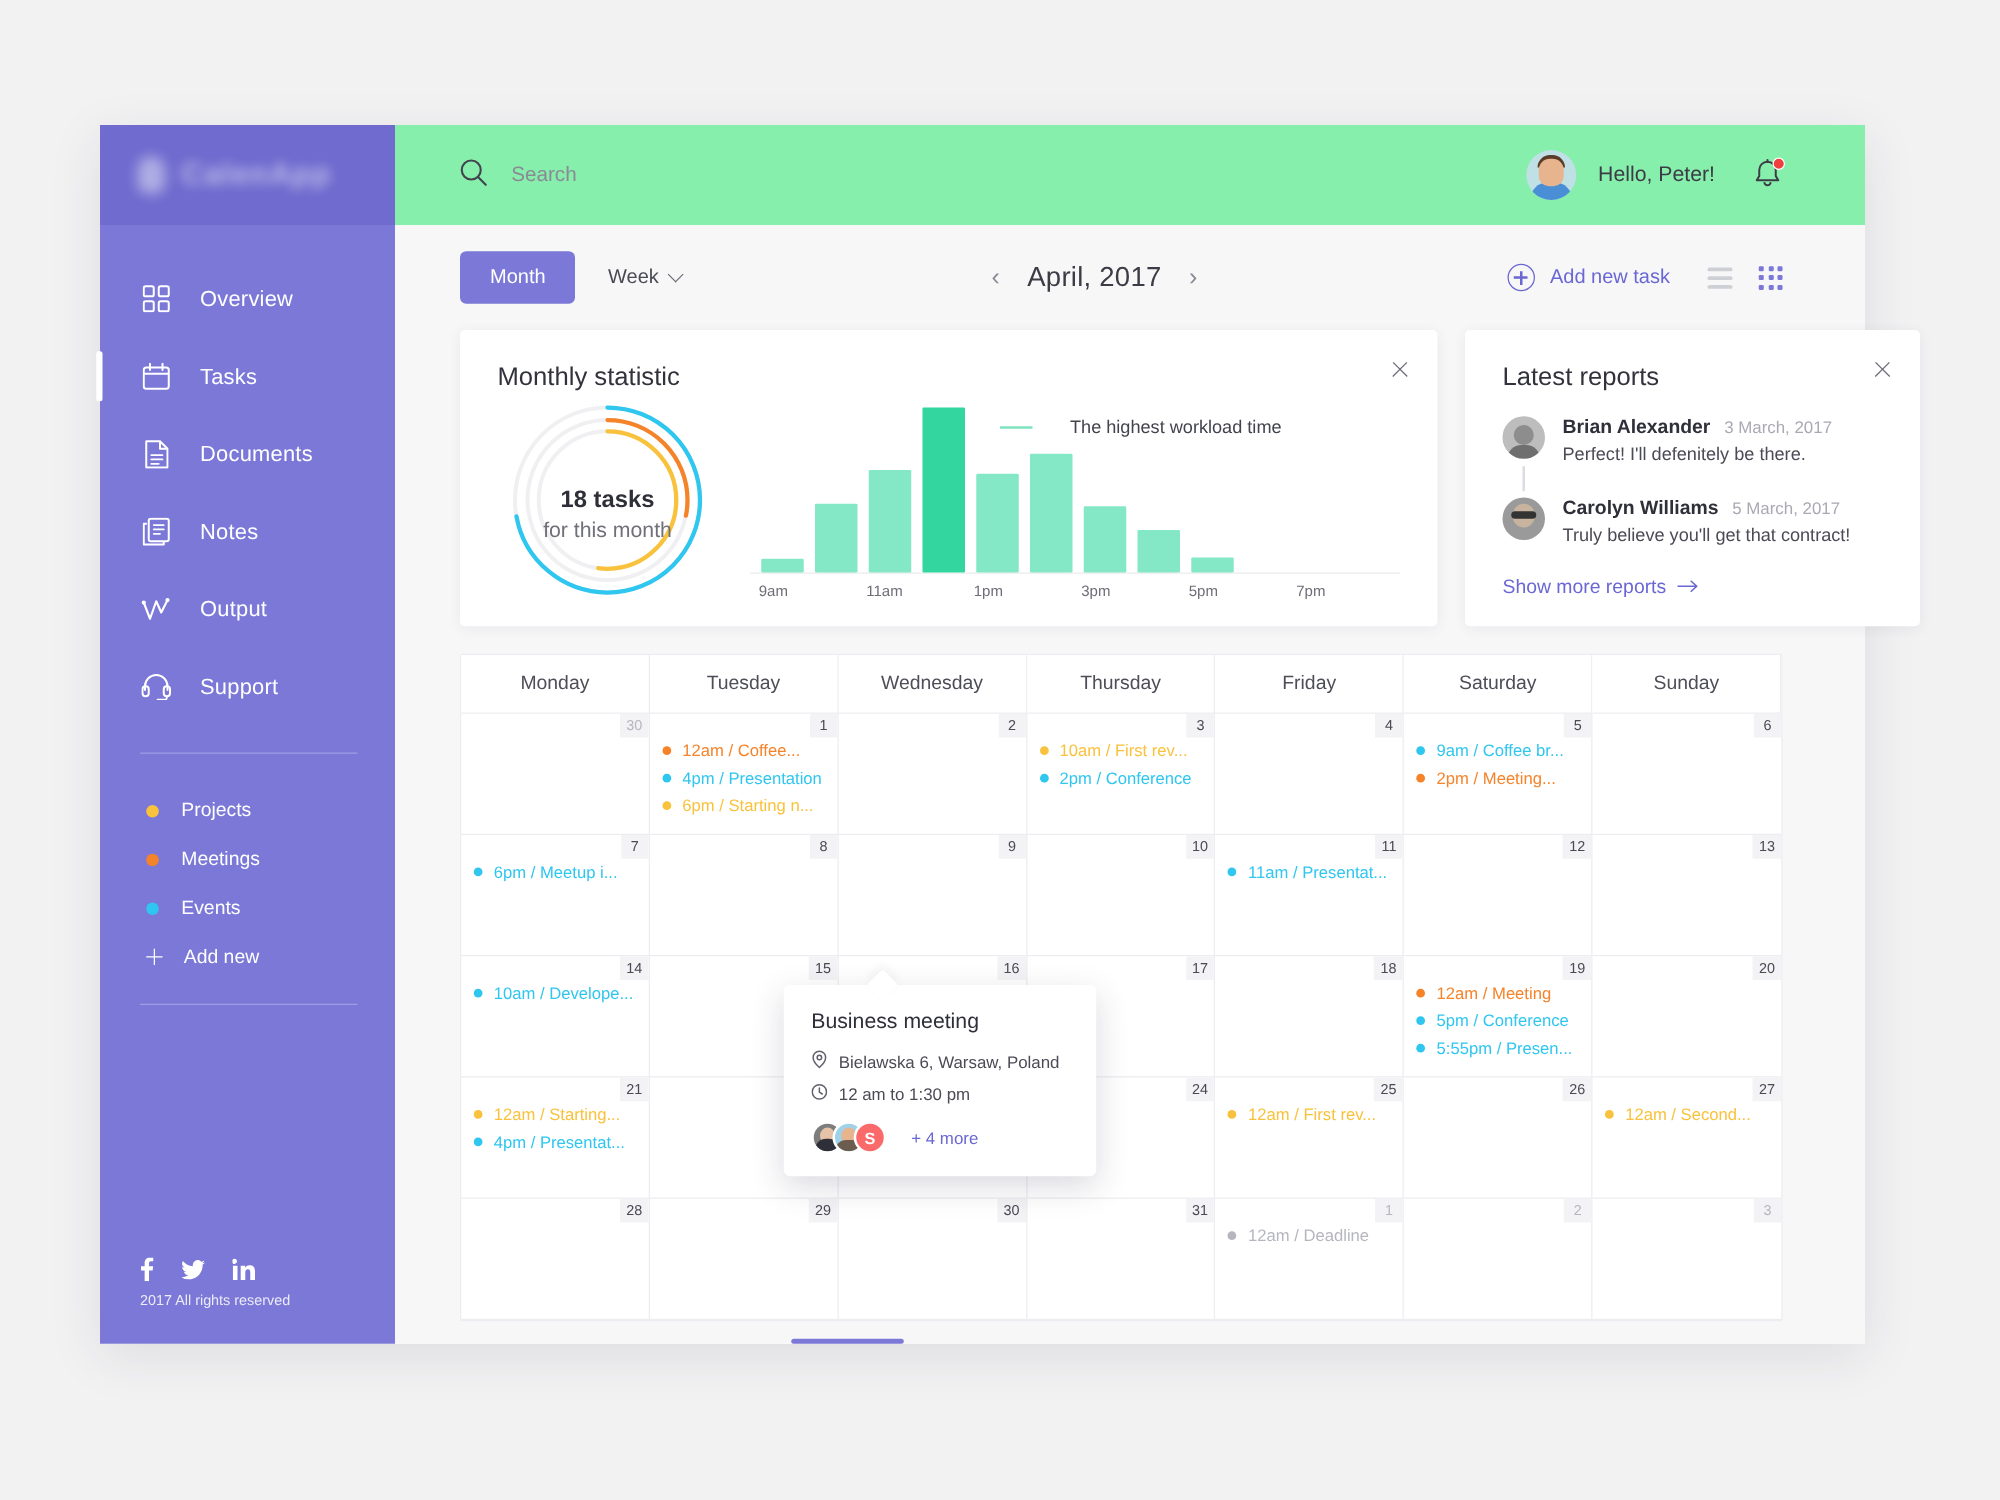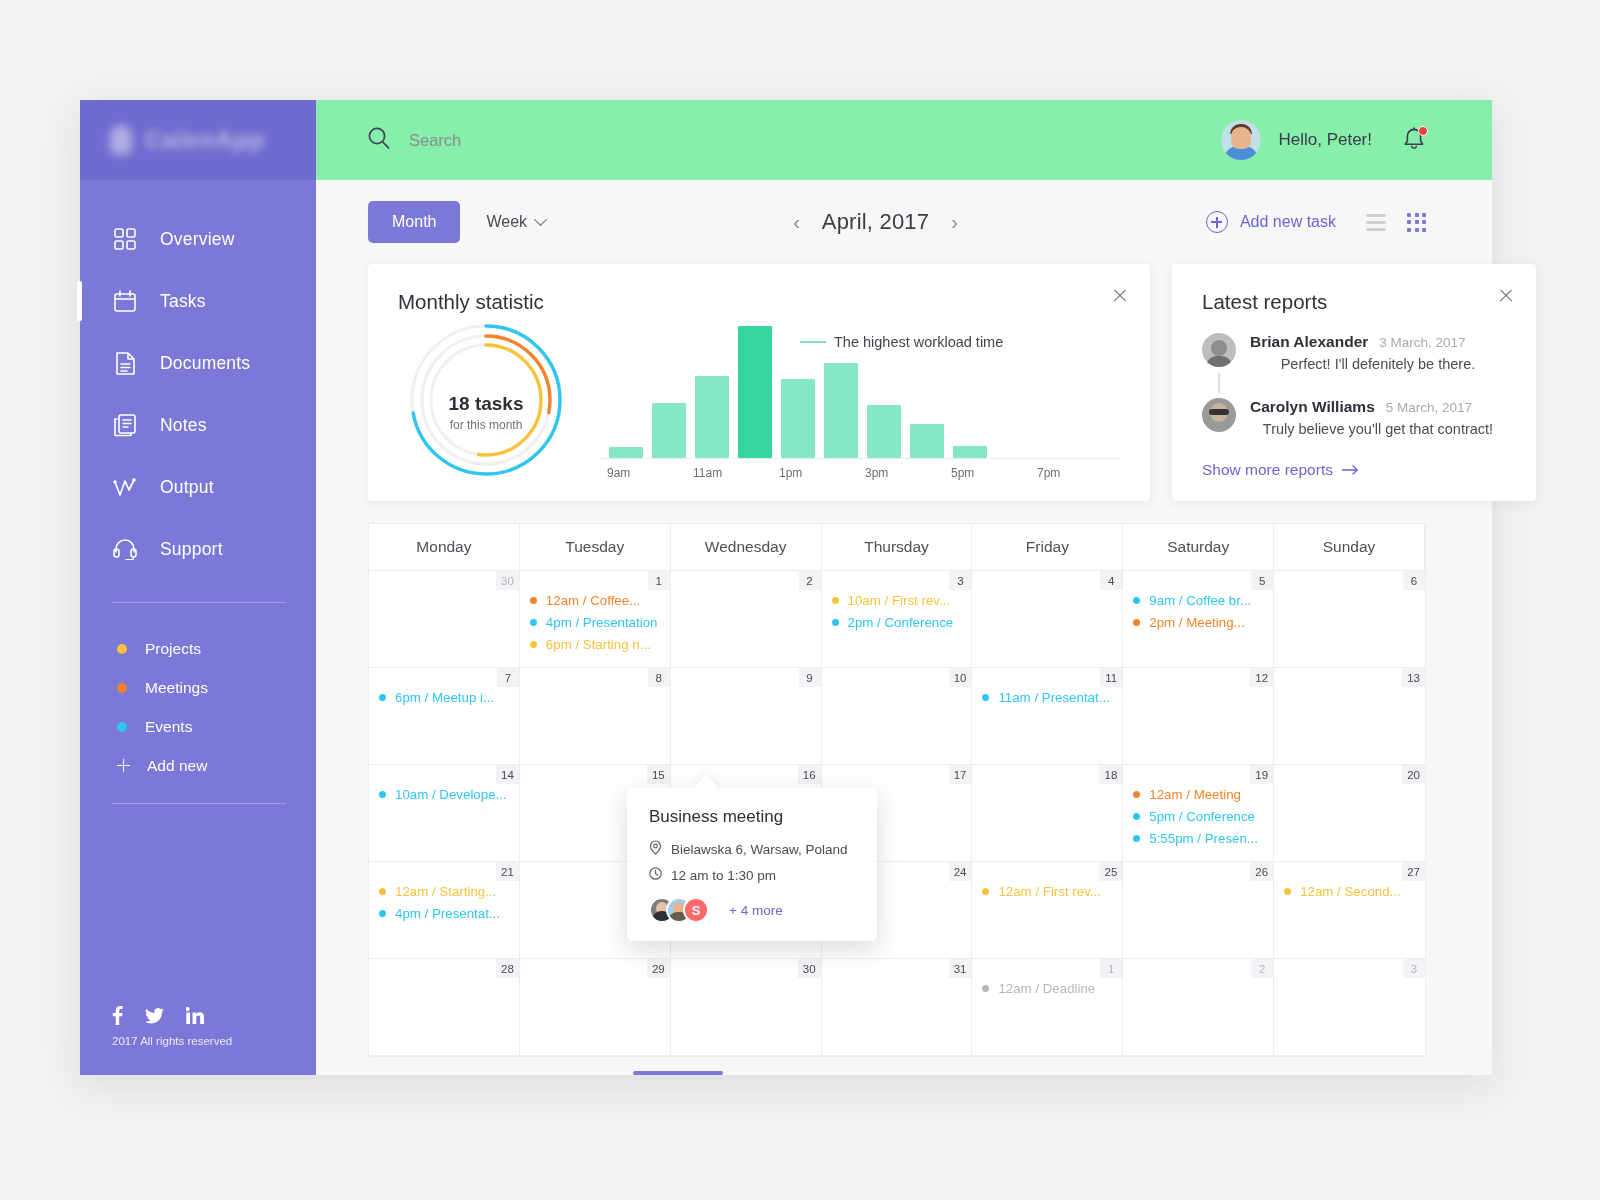--- a/index.html
+++ b/index.html
@@ -153,45 +153,45 @@
   }
   .card-x::before{transform:rotate(45deg);}
   .card-x::after{transform:rotate(-45deg);}
 
   .stat-body{display:flex;align-items:flex-start;margin-top:6px;}
   .donut{width:160px;height:160px;position:relative;flex:none;margin-left:8px;}
   .donut-center{
     position:absolute;left:0;right:0;top:50%;transform:translateY(-50%);text-align:center;margin-top:12px;
   }
   .donut-big{font-size:19px;font-weight:700;color:#2f2f3a;}
-  .donut-sub{font-size:12px;color:#707079;margin-top:3px;}
+  .donut-sub{font-size:17px;color:#707079;margin-top:3px;}
 
   .barchart{flex:1;margin-left:34px;position:relative;padding-top:6px;}
   .legend{
-    position:absolute;left:200px;top:14px;display:flex;align-items:center;gap:8px;justify-content:flex-end;
+    position:absolute;left:200px;top:14px;display:flex;align-items:center;gap:30px;justify-content:flex-end;
   }
   .legend-line{width:26px;height:2px;background:#7fe3c0;display:block;}
   .legend-txt{font-size:14.5px;color:#43434e;white-space:nowrap;}
   .bars{height:132px;display:flex;align-items:flex-end;gap:0;padding-left:4px;}
   .bar-col{width:43px;display:flex;justify-content:center;}
   .bar{width:34px;background:#84e7c5;border-radius:1px;}
   .bar.hi{background:#33d69f;}
   .bars-axis{height:1px;background:#ececf0;margin-top:0;}
   .bar-labels{display:flex;padding-left:4px;margin-top:7px;}
   .bar-lab{width:86px;font-size:12px;color:#6d6d78;text-align:left;padding-left:3px;}
 
   .rep-row{display:flex;gap:14px;margin-top:19px;position:relative;}
   .rep-av{width:34px;height:34px;border-radius:50%;flex:none;overflow:hidden;position:relative;background:#d8d8d8;}
   .rep-av.a1{background:#bdbdbd;}
   .rep-av.a1::before{content:"";position:absolute;left:9px;top:7px;width:16px;height:16px;border-radius:50%;background:#8d8d8d;}
   .rep-av.a1::after{content:"";position:absolute;left:4px;bottom:0;width:26px;height:11px;border-radius:12px 12px 0 0;background:#6f6f6f;}
   .rep-av.a2{background:#9a9a9a;}
   .rep-av.a2::before{content:"";position:absolute;left:8px;top:5px;width:18px;height:19px;border-radius:50%;background:#c8b49e;}
   .rep-av.a2::after{content:"";position:absolute;left:7px;top:11px;width:20px;height:6px;border-radius:3px;background:#333;}
-  .rep-main{flex:1;min-width:0;text-align:center;}
+  .rep-main{flex:1;min-width:0;}
   .rep-head{display:flex;align-items:baseline;gap:11px;}
   .rep-name{font-size:15.5px;color:#2f2f3a;font-weight:700;}
   .rep-date{font-size:13.5px;color:#a9a9b3;}
   .rep-msg{font-size:14.5px;color:#4b4b56;margin-top:5px;}
   .rep-conn{position:absolute;left:16px;top:40px;width:1.5px;height:20px;background:#dcdce2;}
   .showmore{display:inline-flex;align-items:center;gap:9px;color:#6a67d4;font-size:15.5px;margin-top:24px;cursor:pointer;}
 
   
   .calwrap{margin-top:22px;flex:1;position:relative;}
   .cal{

